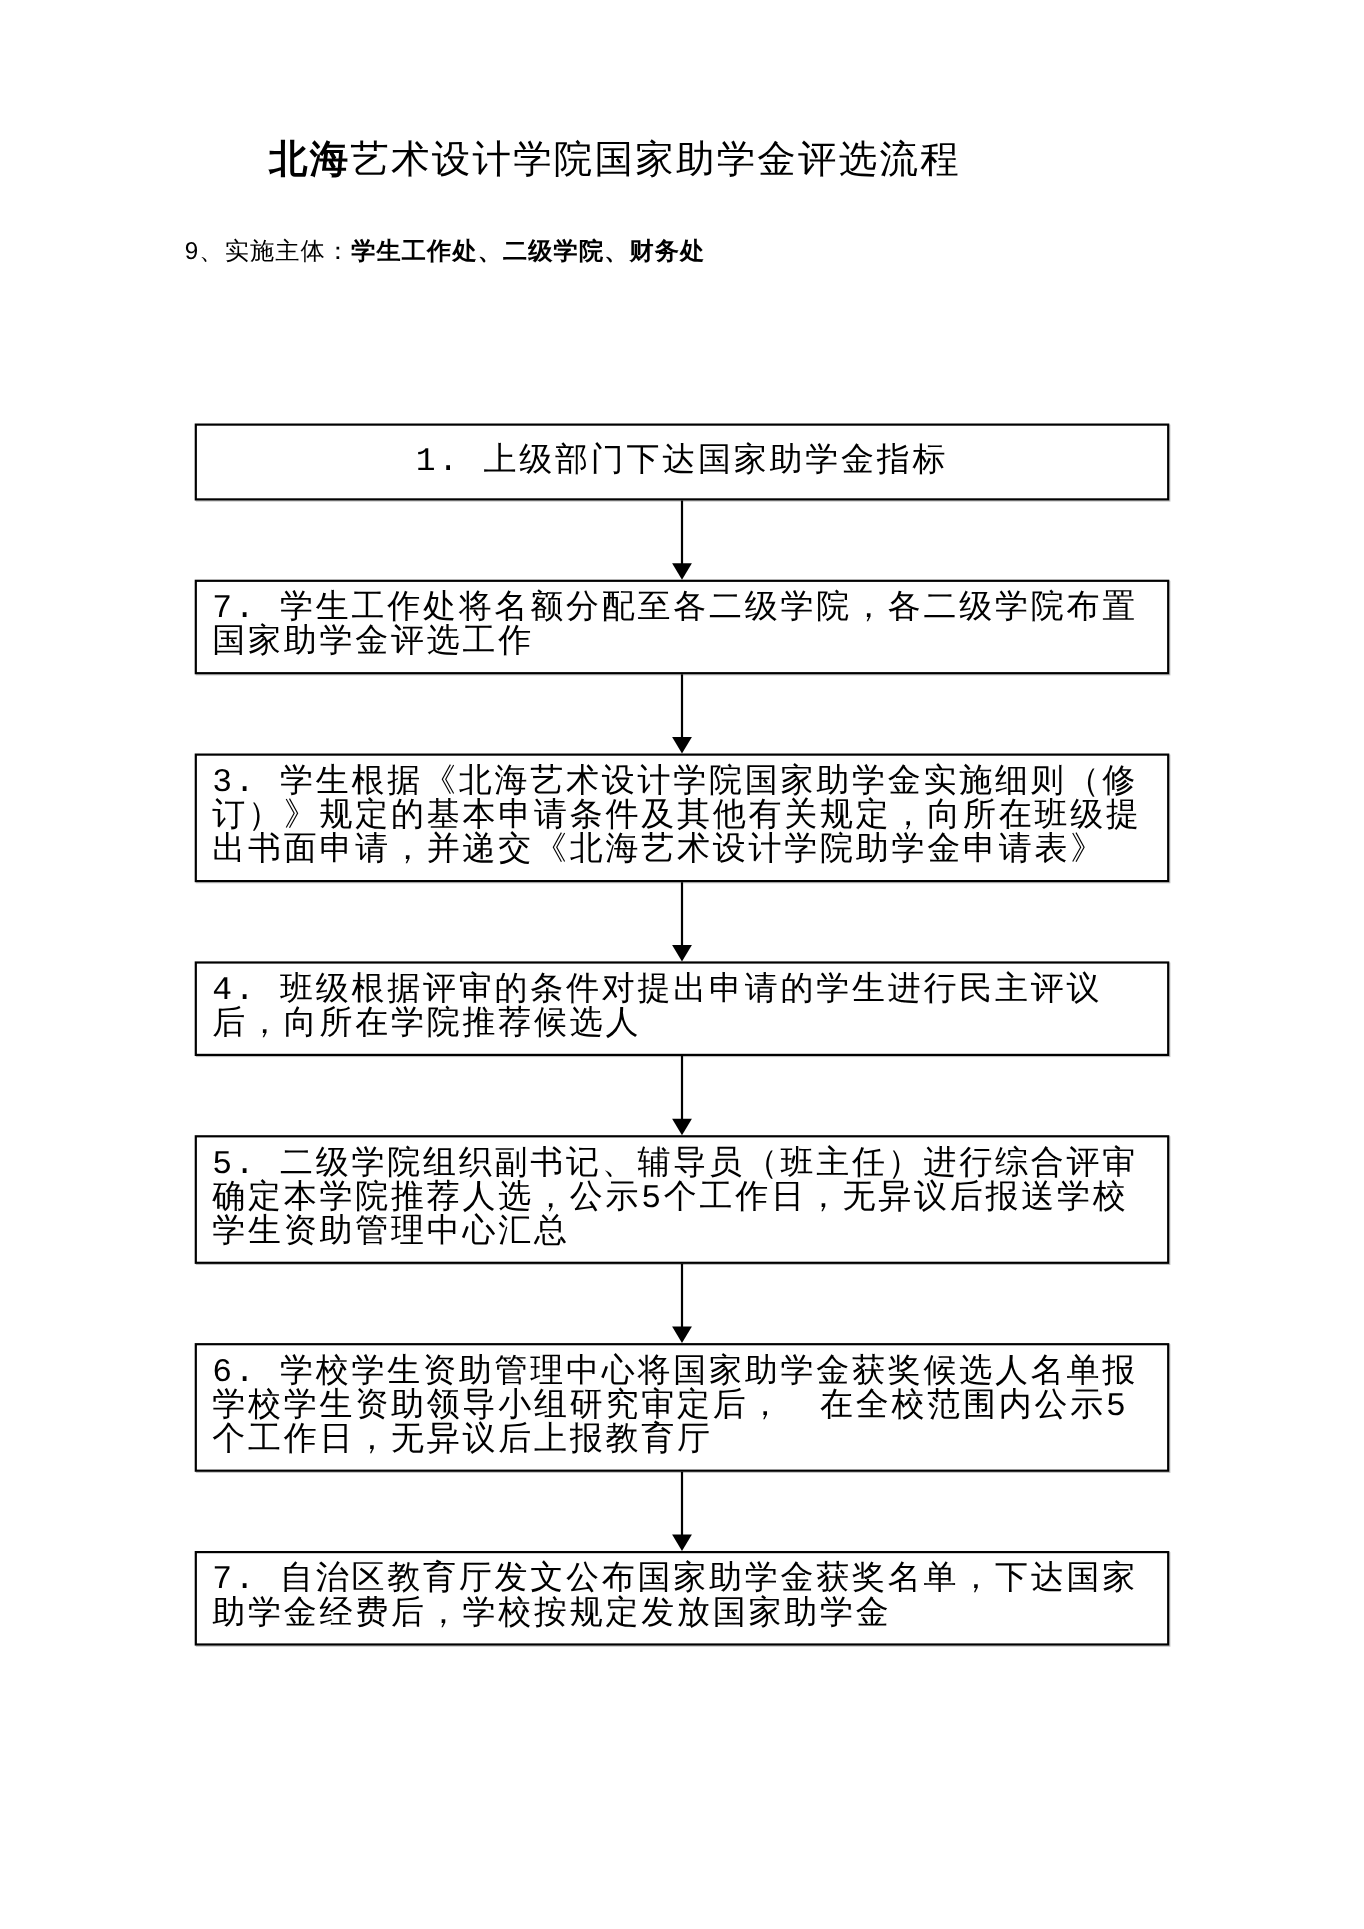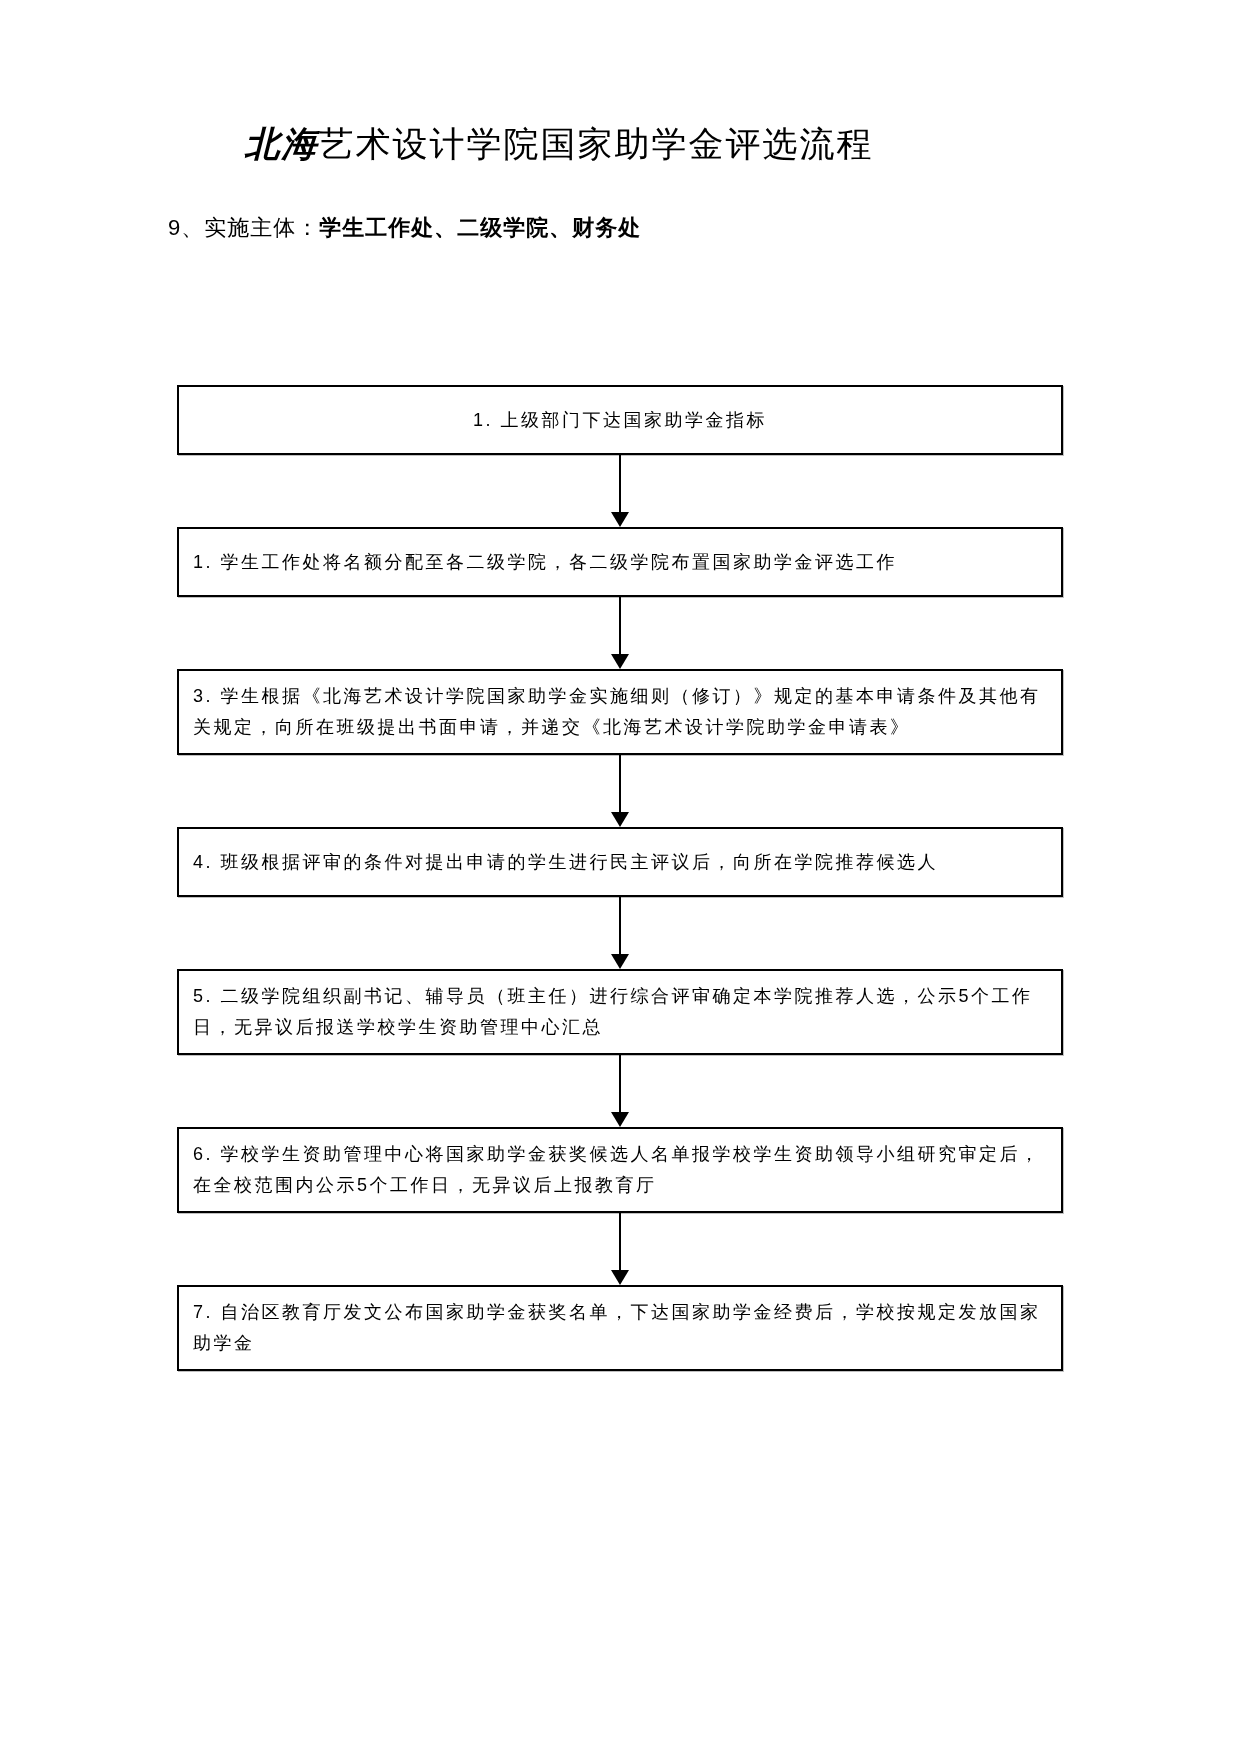--- a/index.html
+++ b/index.html
@@ -29,21 +29,20 @@
     width:1118px;
     text-align:center;
     font-size:35px;
     letter-spacing:2px;
     font-weight:500;
     font-family:"Liberation Sans","DejaVu Sans",sans-serif;
     white-space:nowrap;
   }
   .title .emph{
     font-weight:800;
-    font-style:italic;
   }
   
   .meta{
     position:absolute;
     top:206px;
     left:168px;
     font-size:22px;
     line-height:44px;
     letter-spacing:1px;
     font-family:"Liberation Sans","DejaVu Sans",sans-serif;
@@ -63,22 +62,22 @@
     min-height:70px;
     border:2px solid var(--border);
     background:var(--bg);
     display:flex;
     align-items:center;
     padding:10px 14px;
     box-shadow:1px 1px 0 rgba(0,0,0,0.25);
   }
   .flow-box.center{justify-content:center;}
   .flow-text{
-    font-family:Liberation Sans, sans-serif;
-    font-size:18px;
+    font-family:Liberation Mono, monospace;
+    font-size:30px;
     line-height:31px;
     letter-spacing:2.5px;
     text-align:left;
   }
   .flow-box.center .flow-text{text-align:center;}
   .flow-arrow{
     position:relative;
     height:72px;
     width:100%;
   }
@@ -115,21 +114,21 @@
 
   <div id="flowchart">
       <div class="flow-box center">
         <div class="flow-text">1. 上级部门下达国家助学金指标</div>
       </div>
       <div class="flow-arrow">
         <div class="arrow-line"></div>
         <div class="arrow-head"></div>
       </div>
       <div class="flow-box">
-        <div class="flow-text">1. 学生工作处将名额分配至各二级学院，各二级学院布置国家助学金评选工作</div>
+        <div class="flow-text">7. 学生工作处将名额分配至各二级学院，各二级学院布置国家助学金评选工作</div>
       </div>
       <div class="flow-arrow">
         <div class="arrow-line"></div>
         <div class="arrow-head"></div>
       </div>
       <div class="flow-box">
         <div class="flow-text">3. 学生根据《北海艺术设计学院国家助学金实施细则（修订）》规定的基本申请条件及其他有关规定，向所在班级提出书面申请，并递交《北海艺术设计学院助学金申请表》</div>
       </div>
       <div class="flow-arrow">
         <div class="arrow-line"></div>

